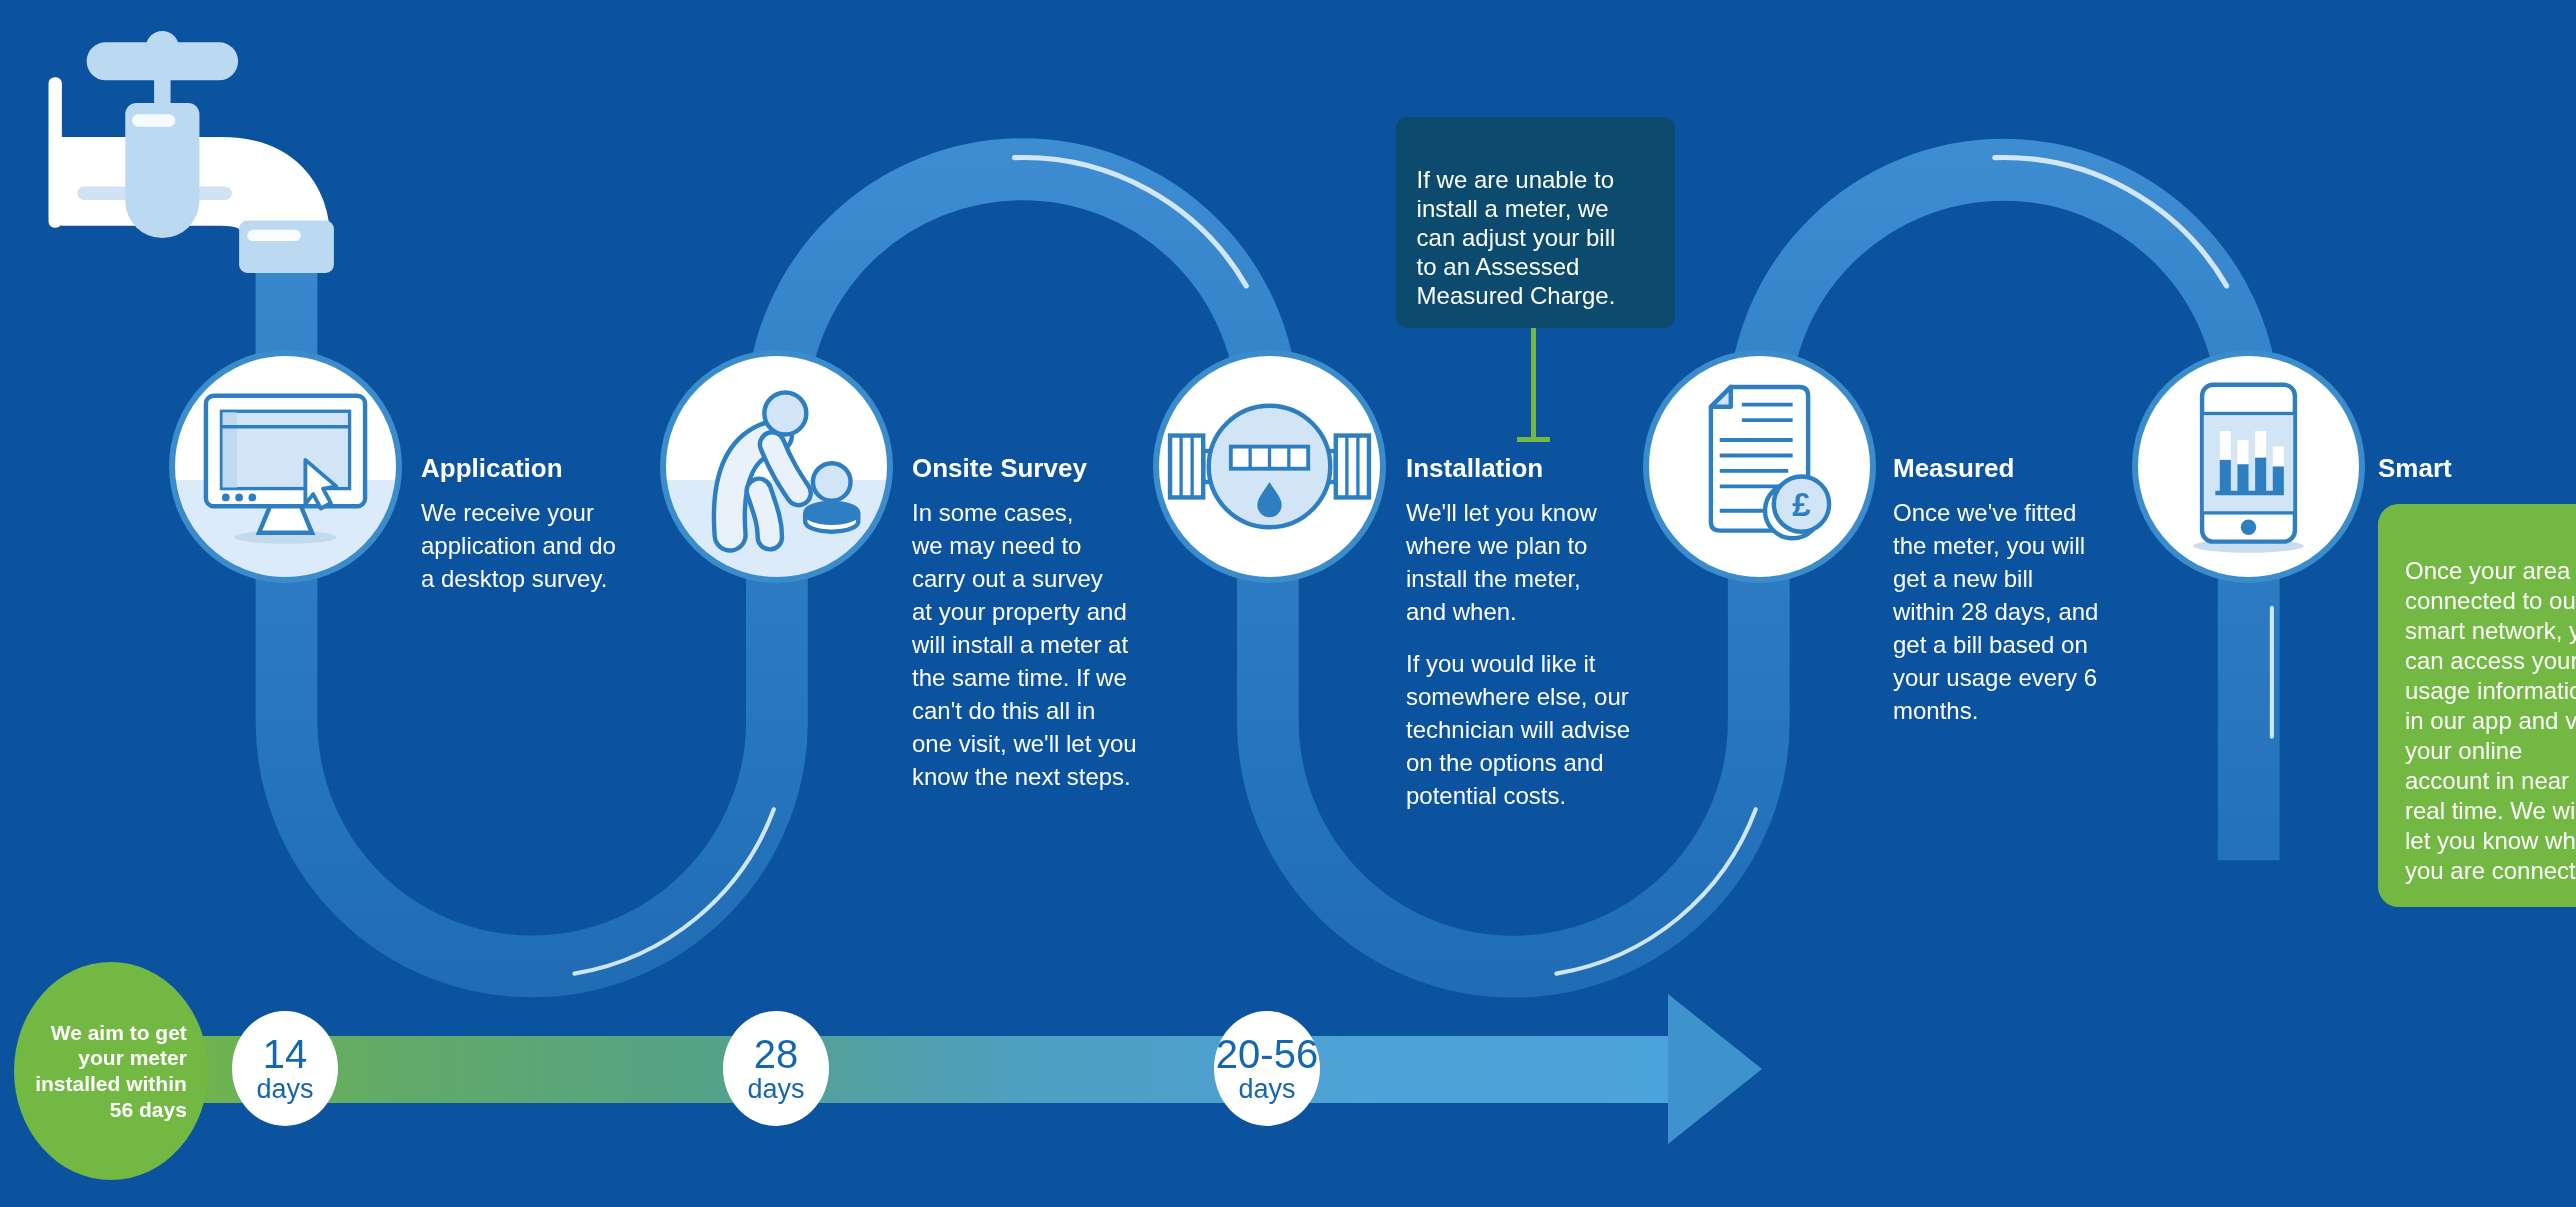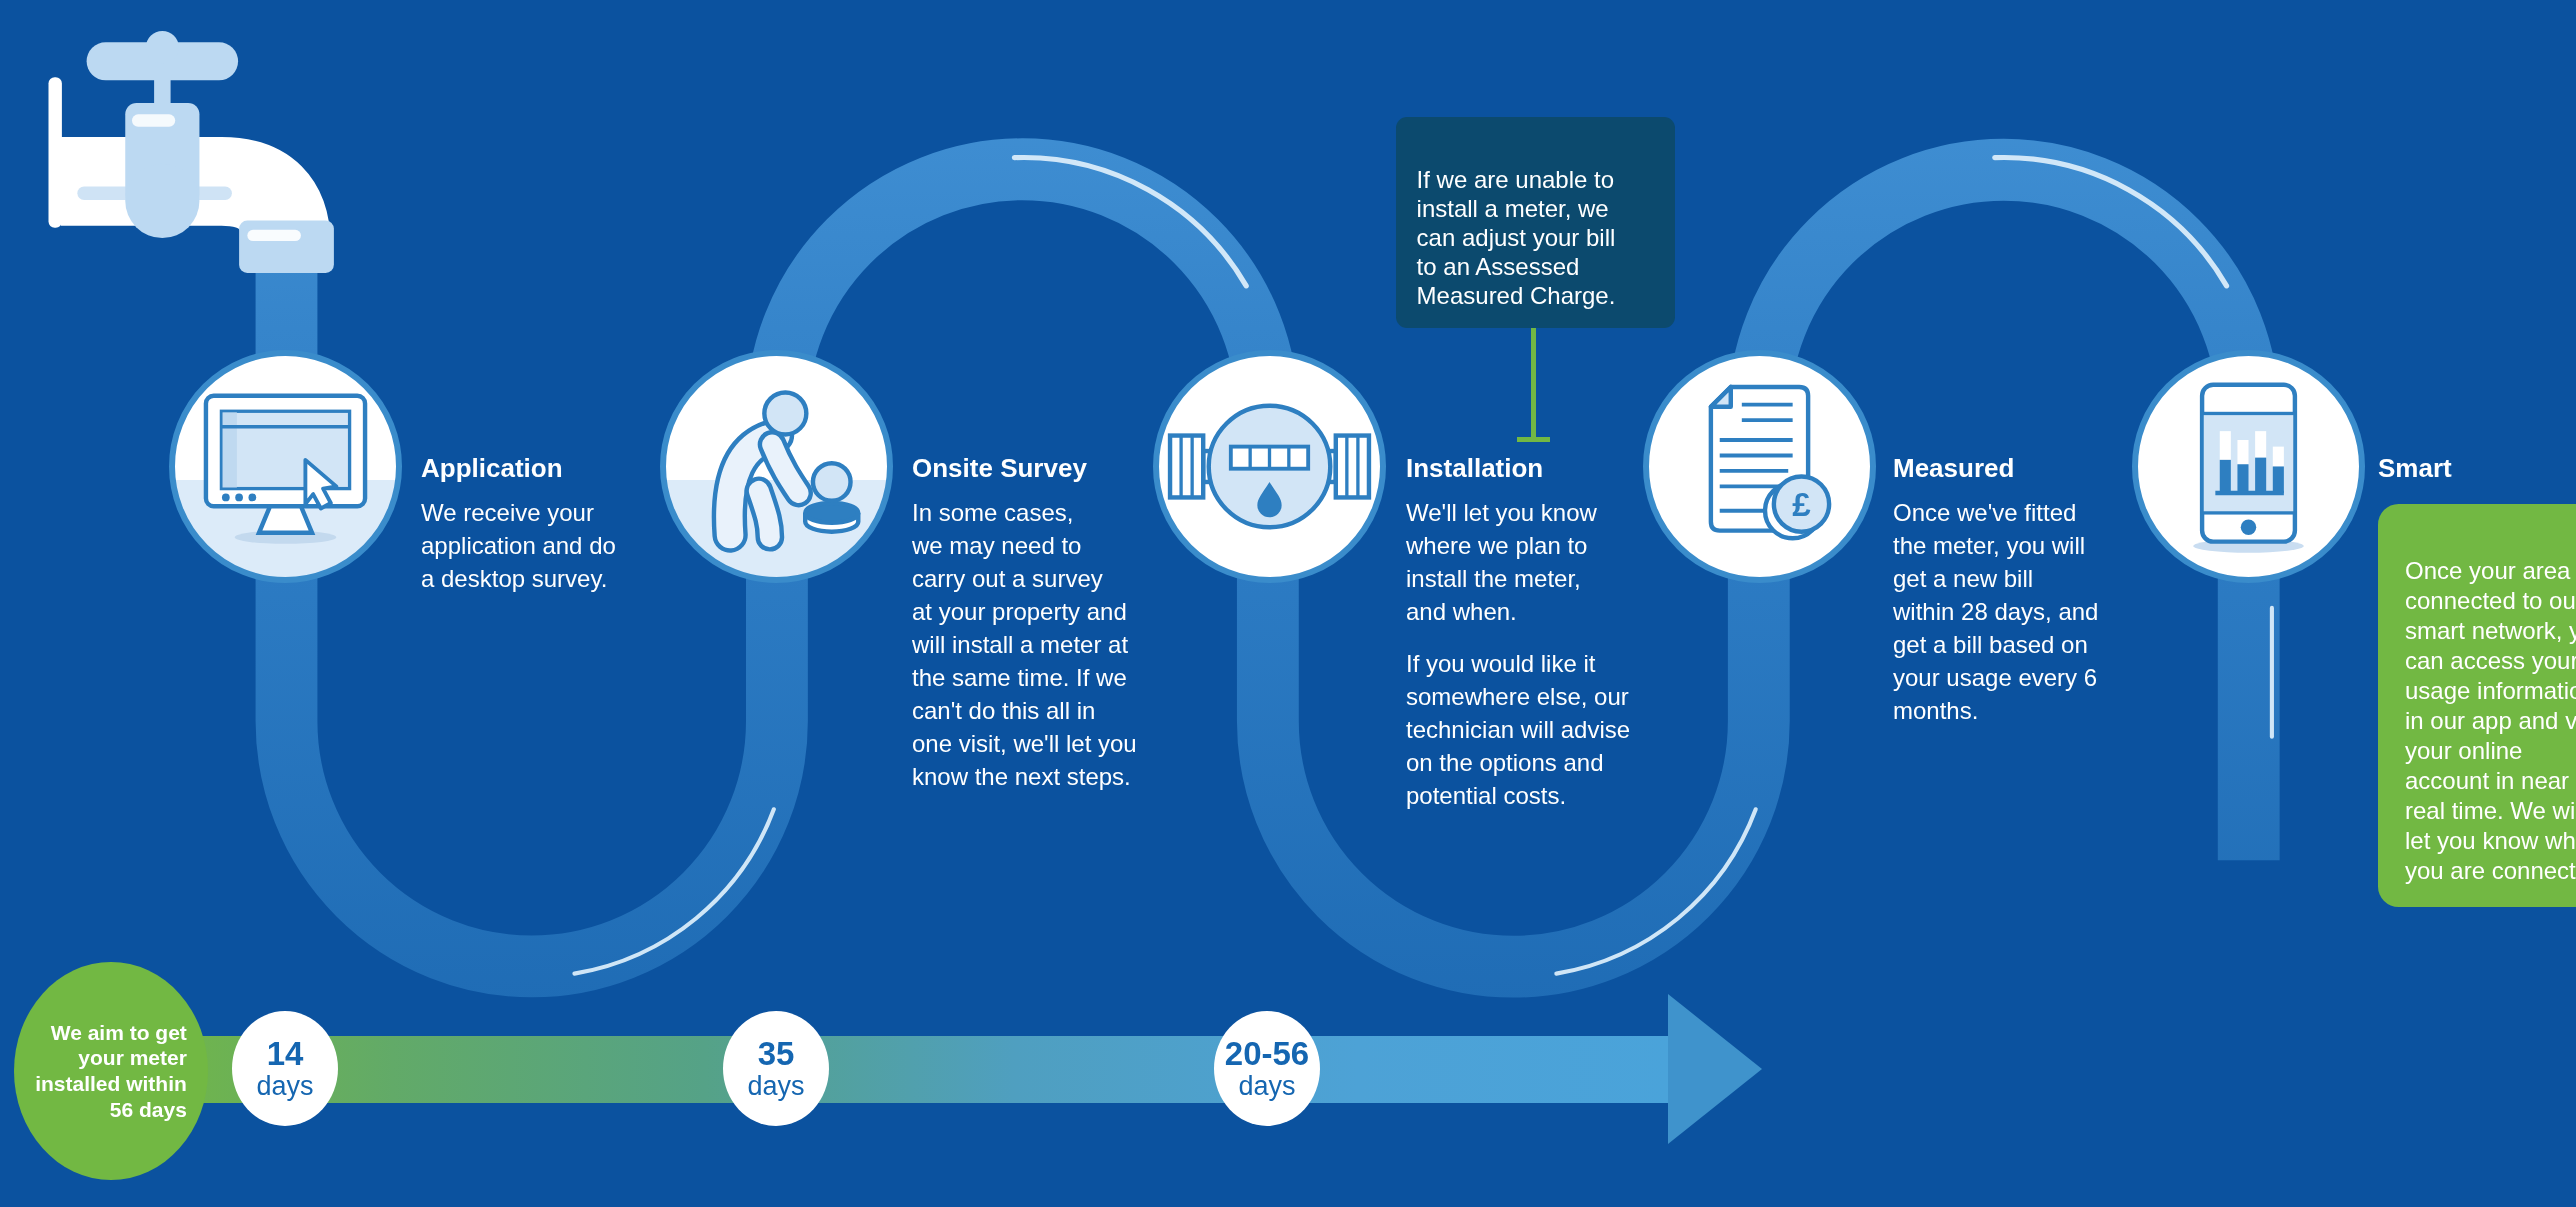--- a/index.html
+++ b/index.html
@@ -48,21 +48,21 @@
   .aim-circle{
     position:absolute;left:14px;top:962px;width:194px;height:218px;border-radius:50%;
     background:#72b843;z-index:3;display:flex;align-items:center;justify-content:center;
     text-align:right;color:#fff;font-size:21px;font-weight:bold;line-height:1.22;white-space:pre-line;
   }
   .day-marker{
     position:absolute;top:1011px;width:106px;height:115px;border-radius:50%;background:#ffffff;
     z-index:3;display:flex;flex-direction:column;align-items:center;justify-content:center;
     color:#1566b1;text-align:center;
   }
-  .day-marker .num{font-size:33px;font-weight:bold;line-height:1;}
+  .day-marker .num{font-size:40px;font-weight:normal;line-height:1;}
   .day-marker .unit{font-size:27px;line-height:1;margin-top:2.1px;}
 </style>
 </head>
 <body>
 
 <div class="canvas">
 
   <svg class="pipes" viewBox="0 0 5204 2343">
     <defs>
       <linearGradient id="pipeGrad" gradientUnits="userSpaceOnUse" x1="0" y1="230" x2="0" y2="1960">
@@ -120,21 +120,21 @@
 your meter
 installed within
 56 days</span>
   </div>
 
   <div class="day-marker" style="left:232px;">
     <span class="num">14</span>
     <span class="unit">days</span>
   </div>
   <div class="day-marker" style="left:723px;">
-    <span class="num">35</span>
+    <span class="num">28</span>
     <span class="unit">days</span>
   </div>
   <div class="day-marker" style="left:1214px;">
     <span class="num">20-56</span>
     <span class="unit">days</span>
   </div>
 
   <div class="stage-circle ground" style="left:169px;top:350px;">
     <svg viewBox="0 0 200 200">
       <ellipse cx="100" cy="164" rx="46" ry="6" fill="#c3d9ee"></ellipse>

